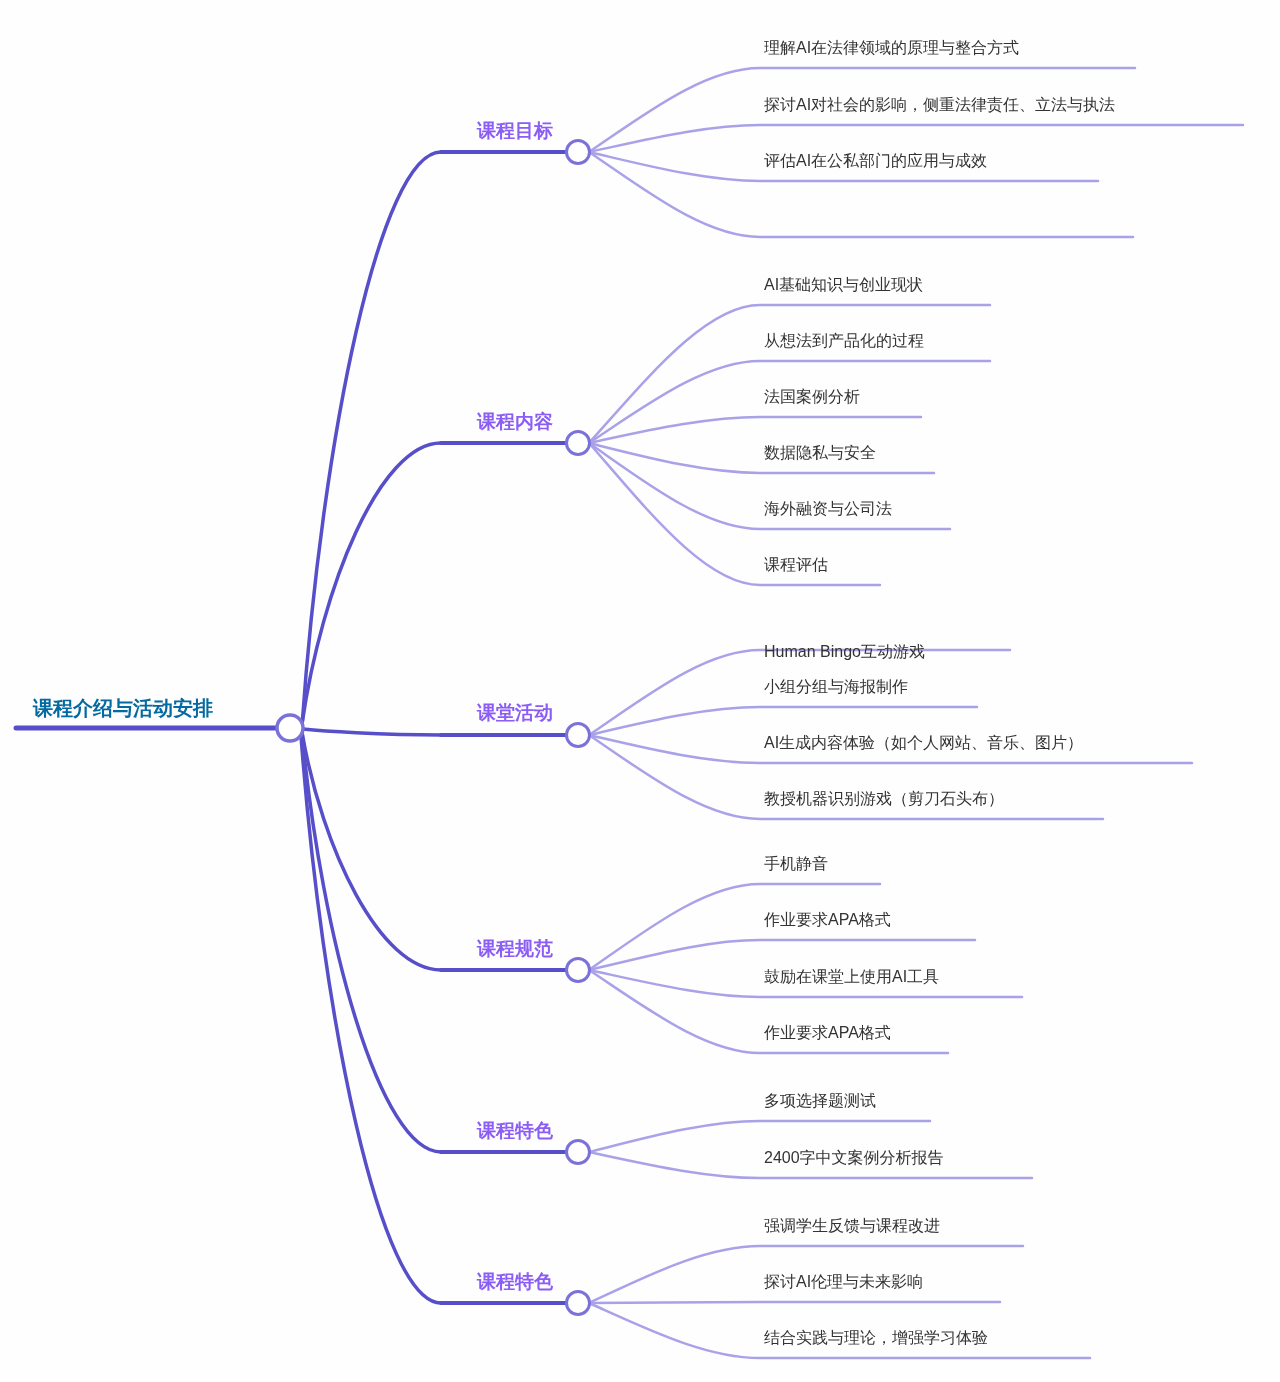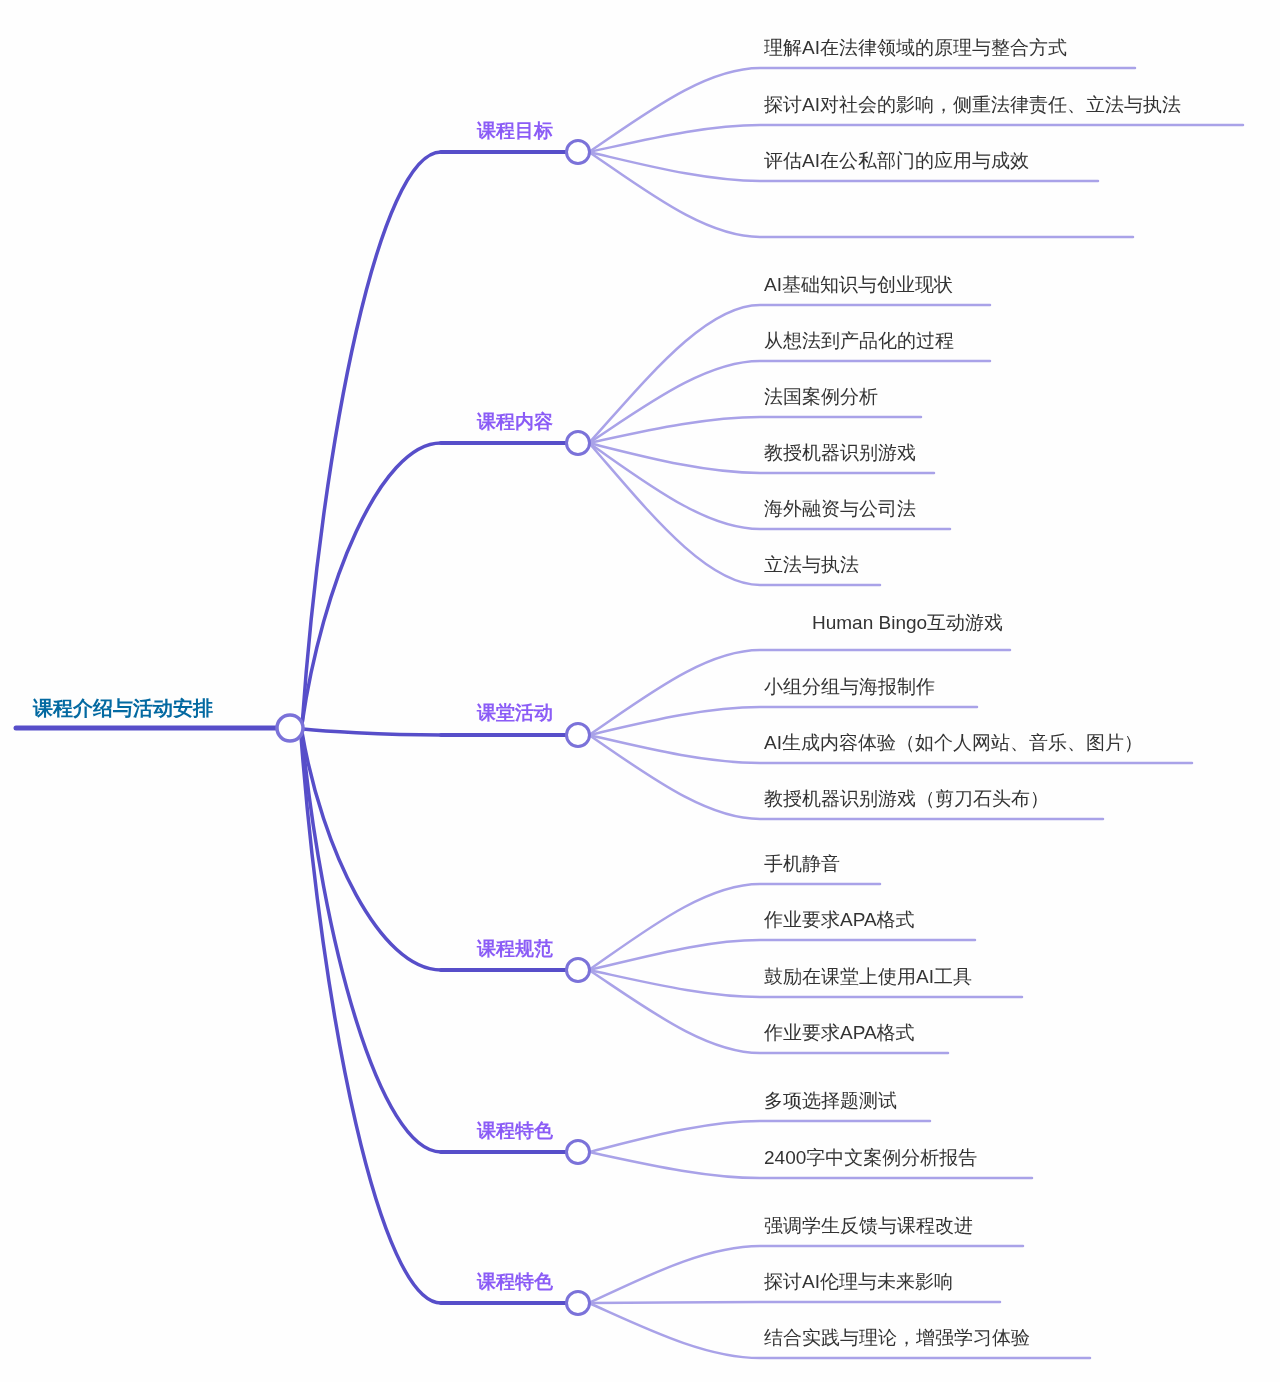--- a/index.html
+++ b/index.html
@@ -2,21 +2,21 @@
 <html><head>
 <meta charset="utf-8">
 <style>
   html,body{margin:0;padding:0;background:#ffffff;}
   body{font-family:"Liberation Sans","DejaVu Sans",sans-serif;}
   #mindmap{position:relative;width:1280px;height:1382px;background:#fefefe;overflow:hidden;}
   #edges{position:absolute;top:0;left:0;}
   .label{position:absolute;white-space:nowrap;color:#2f2f2f;}
   .root-label{font-size:20px;font-weight:bold;color:#0369a1;line-height:26px;}
   .branch-label{font-size:19px;font-weight:bold;color:#8b5cf6;line-height:26px;}
-  .leaf-label{font-size:19px;font-weight:normal;color:#333333;line-height:26px;}
+  .leaf-label{font-size:16px;font-weight:normal;color:#333333;line-height:26px;}
 </style>
 </head>
 <body>
 
 <div id="mindmap">
 
   <svg id="edges" width="1280" height="1382" viewBox="0 0 1280 1382" fill="none">
 
     <path d="M16 728 L277 728" stroke="#574ec9" stroke-width="5" stroke-linecap="round"></path>
 
@@ -81,25 +81,25 @@
   <div class="label branch-label" style="left:477px;top:1118px;">课程特色</div>
   <div class="label branch-label" style="left:477px;top:1269px;">课程特色</div>
 
   <div class="label leaf-label" style="left:764px;top:35px;">理解AI在法律领域的原理与整合方式</div>
   <div class="label leaf-label" style="left:764px;top:92px;">探讨AI对社会的影响，侧重法律责任、立法与执法</div>
   <div class="label leaf-label" style="left:764px;top:148px;">评估AI在公私部门的应用与成效</div>
 
   <div class="label leaf-label" style="left:764px;top:272px;">AI基础知识与创业现状</div>
   <div class="label leaf-label" style="left:764px;top:328px;">从想法到产品化的过程</div>
   <div class="label leaf-label" style="left:764px;top:384px;">法国案例分析</div>
-  <div class="label leaf-label" style="left:764px;top:440px;">教授机器识别游戏</div>
+  <div class="label leaf-label" style="left:764px;top:440px;">数据隐私与安全</div>
   <div class="label leaf-label" style="left:764px;top:496px;">海外融资与公司法</div>
-  <div class="label leaf-label" style="left:764px;top:552px;">立法与执法</div>
+  <div class="label leaf-label" style="left:764px;top:552px;">课程评估</div>
 
-  <div class="label leaf-label" style="left:764px;top:610px;margin-left:48px;">Human Bingo互动游戏</div>
+  <div class="label leaf-label" style="left:764px;top:639px;">Human Bingo互动游戏</div>
   <div class="label leaf-label" style="left:764px;top:674px;">小组分组与海报制作</div>
   <div class="label leaf-label" style="left:764px;top:730px;">AI生成内容体验（如个人网站、音乐、图片）</div>
   <div class="label leaf-label" style="left:764px;top:786px;">教授机器识别游戏（剪刀石头布）</div>
 
   <div class="label leaf-label" style="left:764px;top:851px;">手机静音</div>
   <div class="label leaf-label" style="left:764px;top:907px;">作业要求APA格式</div>
   <div class="label leaf-label" style="left:764px;top:964px;">鼓励在课堂上使用AI工具</div>
   <div class="label leaf-label" style="left:764px;top:1020px;">作业要求APA格式</div>
 
   <div class="label leaf-label" style="left:764px;top:1088px;">多项选择题测试</div>

